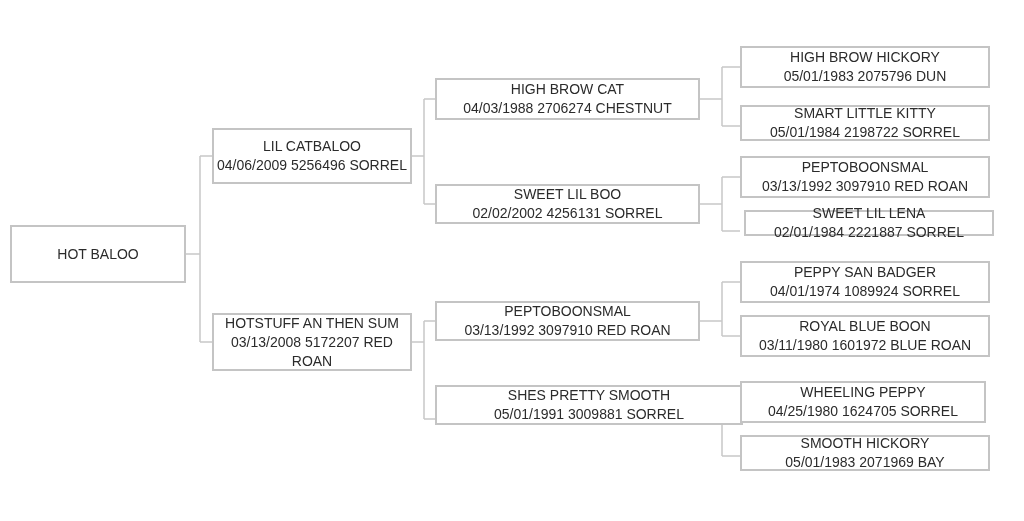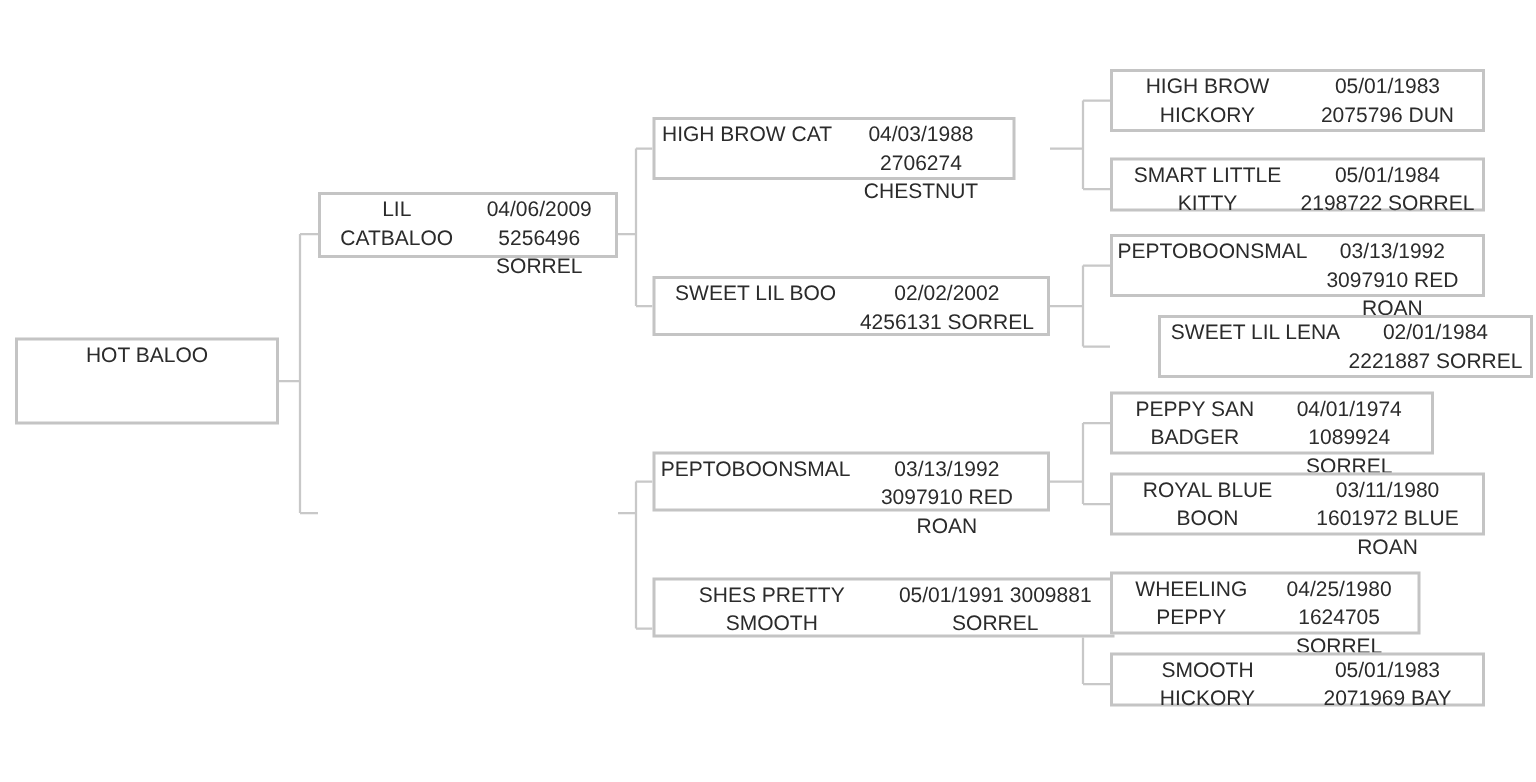--- a/index.html
+++ b/index.html
@@ -22,21 +22,21 @@
     width: 1024px;
     height: 521px;
   }
   .node {
     position: absolute;
     box-sizing: border-box;
     border: 2px solid #c4c4c4;
     background: #ffffff;
     color: #2b2b2b;
     display: flex;
-    flex-direction: row;
+    flex-direction: column;
     justify-content: center;
     text-align: center;
     font-size: 14px;
     line-height: 19px;
     padding: 0 3px;
   }
   .node .nm, .node .dt {
     width: 100%;
   }
 </style>
@@ -58,26 +58,30 @@
       <path d="M700 204 H722 M722 177 V231 M722 177 H740 M722 231 H740"></path>
       <path d="M700 321 H722 M722 282 V336 M722 282 H740 M722 336 H740"></path>
       <path d="M700 419 H722 M722 402 V456 M722 402 H740 M722 456 H740"></path>
     </g>
   </svg>
 
   <div class="node" style="left:10px; top:225px; width:176px; height:58px">
     <div class="nm">HOT BALOO</div>
   </div>
 
-  <div class="node" style="left:212px; top:128px; width:200px; height:44px">
+  <div class="node" style="left:212px; top:128px; width:200px; height:56px">
     <div class="nm">LIL CATBALOO</div>
     <div class="dt">04/06/2009 5256496 SORREL</div>
   </div>
+  <div class="node" style="left:212px; top:313px; width:200px; height:58px">
+    <div class="nm">HOTSTUFF AN THEN SUM</div>
+    <div class="dt">03/13/2008 5172207 RED ROAN</div>
+  </div>
 
-  <div class="node" style="left:435px; top:78px; width:242px; height:42px">
+  <div class="node" style="left:435px; top:78px; width:265px; height:42px">
     <div class="nm">HIGH BROW CAT</div>
     <div class="dt">04/03/1988 2706274 CHESTNUT</div>
   </div>
   <div class="node" style="left:435px; top:184px; width:265px; height:40px">
     <div class="nm">SWEET LIL BOO</div>
     <div class="dt">02/02/2002 4256131 SORREL</div>
   </div>
   <div class="node" style="left:435px; top:301px; width:265px; height:40px">
     <div class="nm">PEPTOBOONSMAL</div>
     <div class="dt">03/13/1992 3097910 RED ROAN</div>
@@ -92,33 +96,33 @@
     <div class="dt">05/01/1983 2075796 DUN</div>
   </div>
   <div class="node" style="left:740px; top:105px; width:250px; height:36px">
     <div class="nm">SMART LITTLE KITTY</div>
     <div class="dt">05/01/1984 2198722 SORREL</div>
   </div>
   <div class="node" style="left:740px; top:156px; width:250px; height:42px">
     <div class="nm">PEPTOBOONSMAL</div>
     <div class="dt">03/13/1992 3097910 RED ROAN</div>
   </div>
-  <div class="node" style="left:772px; top:210px; width:250px; height:42px">
+  <div class="node" style="left:744px; top:210px; width:250px; height:26px">
     <div class="nm">SWEET LIL LENA</div>
     <div class="dt">02/01/1984 2221887 SORREL</div>
   </div>
-  <div class="node" style="left:740px; top:261px; width:216px; height:42px">
+  <div class="node" style="left:740px; top:261px; width:250px; height:42px">
     <div class="nm">PEPPY SAN BADGER</div>
     <div class="dt">04/01/1974 1089924 SORREL</div>
   </div>
   <div class="node" style="left:740px; top:315px; width:250px; height:42px">
     <div class="nm">ROYAL BLUE BOON</div>
     <div class="dt">03/11/1980 1601972 BLUE ROAN</div>
   </div>
-  <div class="node" style="left:740px; top:381px; width:207px; height:42px">
+  <div class="node" style="left:740px; top:381px; width:246px; height:42px">
     <div class="nm">WHEELING PEPPY</div>
     <div class="dt">04/25/1980 1624705 SORREL</div>
   </div>
   <div class="node" style="left:740px; top:435px; width:250px; height:36px">
     <div class="nm">SMOOTH HICKORY</div>
     <div class="dt">05/01/1983 2071969 BAY</div>
   </div>
 
 </div>
 

